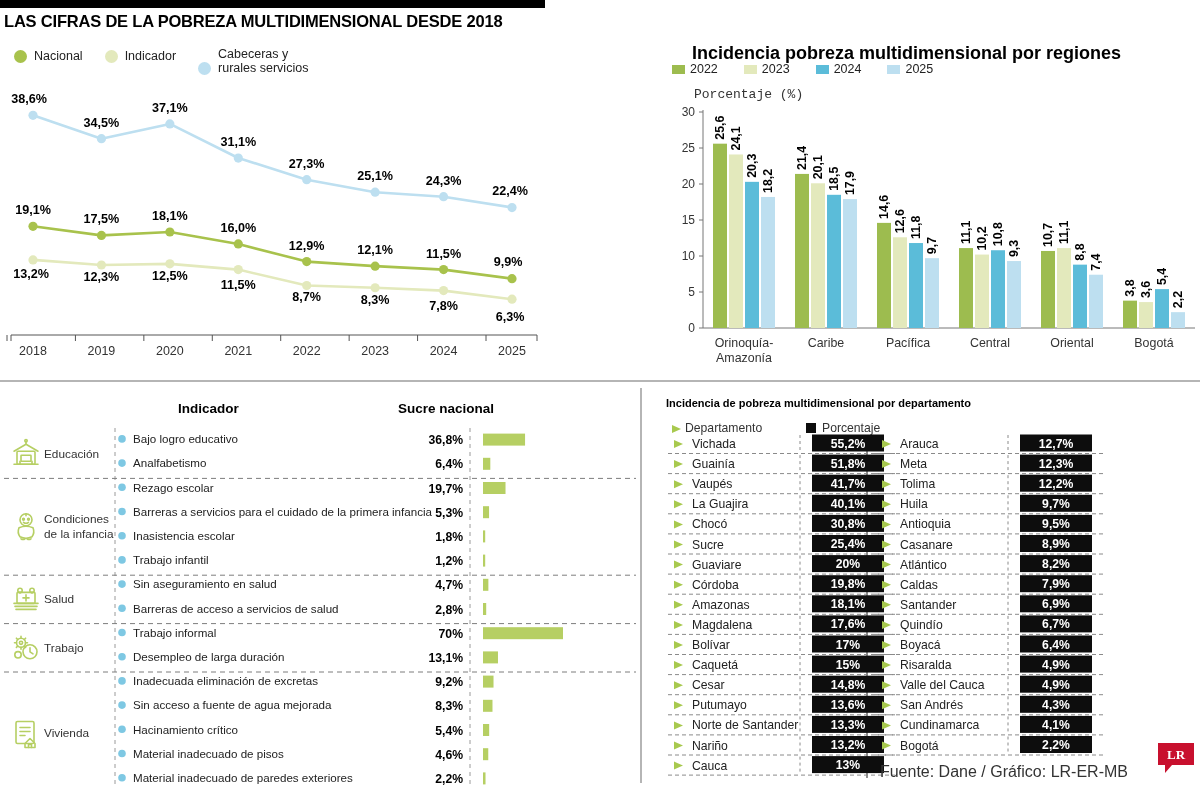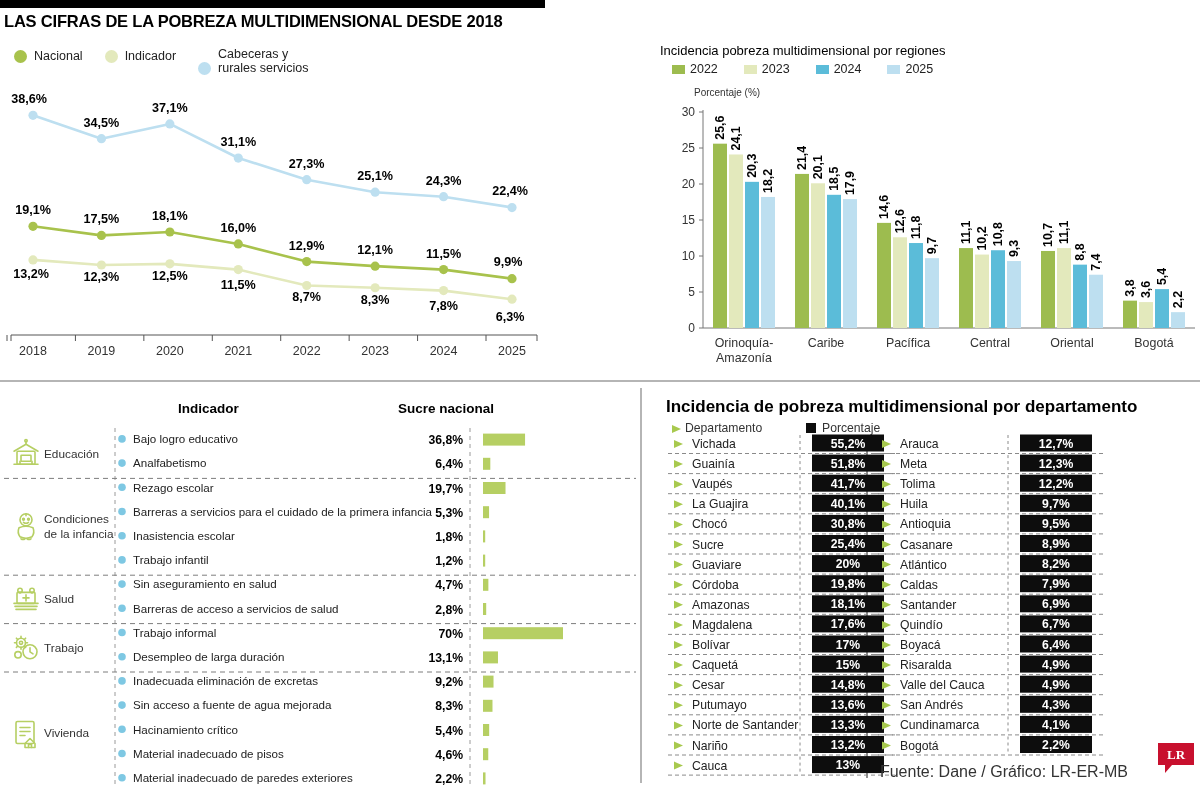--- a/index.html
+++ b/index.html
@@ -26,45 +26,45 @@
   
   .lc-legend { position:absolute; left:14px; top:48px; display:flex; align-items:flex-start; }
   .lgi { display:flex; align-items:flex-end; margin-right:22px; }
   .lgdot { width:13px; height:13px; border-radius:50%; margin-right:7px; margin-top:2px; flex:none; }
   .lglabel { font-size:12.5px; color:#222; line-height:13.5px; white-space:pre-line; }
 
   
   #linechart { position:absolute; left:0px; top:82px; width:545px; height:290px; }
 
   
-  .bc-title { position:absolute; left:660px; top:43px; font-size:13px; font-weight:normal; color:#000; }
+  .bc-title { position:absolute; left:692px; top:43px; font-size:18px; font-weight:bold; color:#000; }
   .bc-legend { position:absolute; left:672px; top:62px; display:flex; align-items:center; }
   .bcl { display:flex; align-items:center; margin-right:26px; }
   .bclsq { width:13px; height:9px; margin-right:5px; flex:none; }
   .bcltxt { font-size:12.5px; color:#222; }
-  .bc-axislbl { position:absolute; left:694px; top:87px; font-size:10px; color:#333; }
+  .bc-axislbl { position:absolute; left:694px; top:87px; font-size:13px; color:#333;font-family:Liberation Mono, monospace; }
   #barchart { position:absolute; left:660px; top:100px; width:540px; height:272px; }
 
   
   .ind-head { position:absolute; top:401px; font-size:13.5px; font-weight:bold; color:#000; }
   .ind-head.a { left:178px; }
   .ind-head.b { left:398px; }
   #indtable { position:absolute; left:0px; top:420px; width:640px; height:366px; }
 
   .grp-icon { fill:none; stroke:#b6cf63; stroke-width:1.6; stroke-linecap:round; stroke-linejoin:round; }
   .grp-name { font-size:11.8px; fill:#333; font-family:"Liberation Sans", sans-serif; }
   .ind-dot { fill:#7ec8e3; }
   .ind-label { font-size:11.6px; fill:#222; font-family:"Liberation Sans", sans-serif; }
   .ind-val { font-size:12.2px; font-weight:bold; fill:#000; font-family:"Liberation Sans", sans-serif; text-anchor:end; }
   .ind-bar { fill:#b6cf63; }
   .dash-h { stroke:#7d7d7d; stroke-width:1; stroke-dasharray:5 4; }
   .dash-v { stroke:#9a9a9a; stroke-width:1; stroke-dasharray:4 4; }
 
   
-  .dep-title { position:absolute; left:666px; top:397px; font-size:17px; font-weight:bold; color:#000; }
+  .dep-title { position:absolute; left:666px; top:397px; font-size:11px; font-weight:bold; color:#000; }
   #deptable { position:absolute; left:660px; top:418px; width:540px; height:360px; }
   .dep-name { font-size:12.2px; fill:#222; font-family:"Liberation Sans", sans-serif; }
   .dep-keytxt { font-size:12.2px; fill:#333; font-family:"Liberation Sans", sans-serif; }
   .dep-pct { font-size:12.2px; font-weight:bold; fill:#ffffff; font-family:"Liberation Sans", sans-serif; text-anchor:middle; }
   .dep-chip { fill:#0d0d0d; }
   .dep-tri { fill:#a8c94e; }
 
   
   .source { position:absolute; right:72px; bottom:8px; font-size:16px; color:#333; }
   .lrlogo { position:absolute; right:6px; bottom:16px; width:36px; height:30px; }

